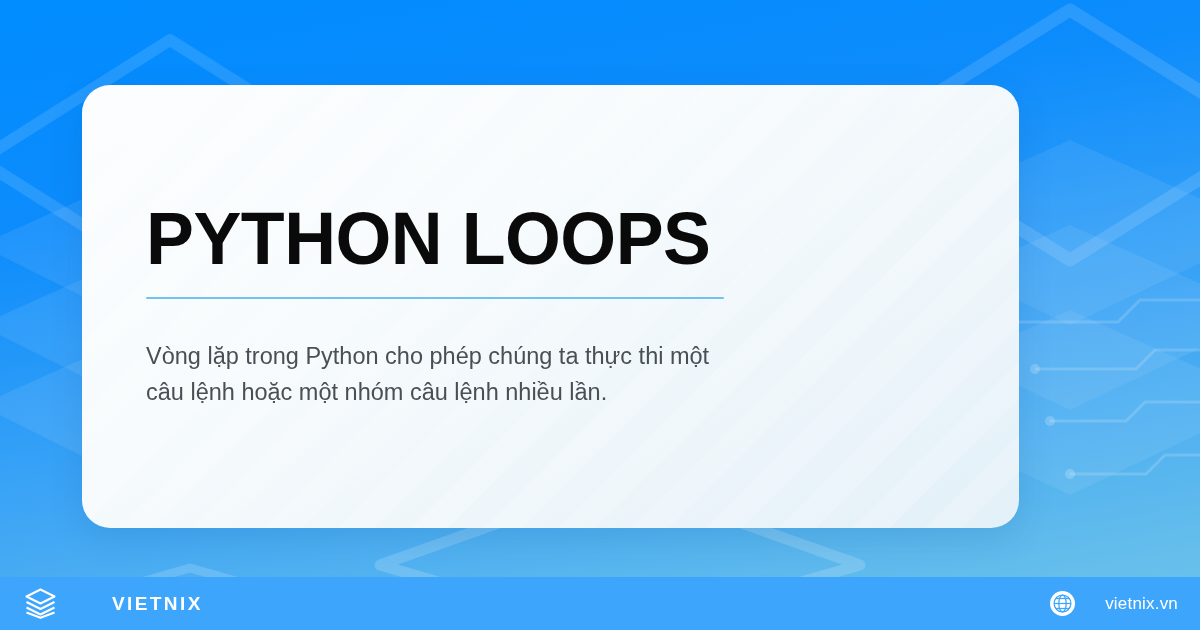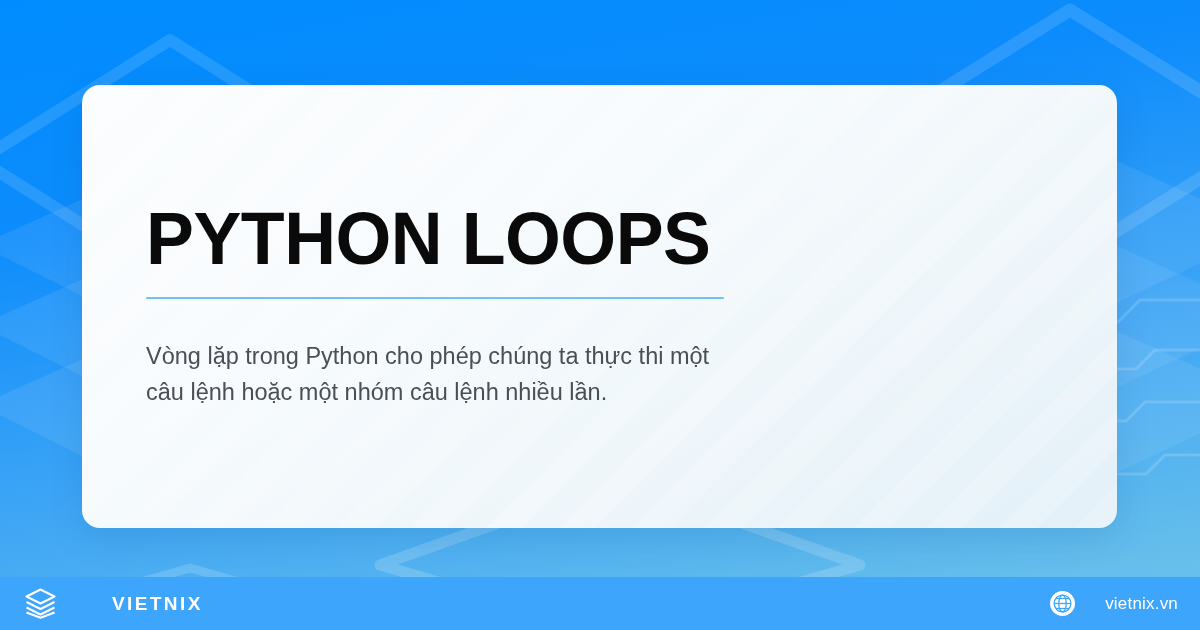--- a/index.html
+++ b/index.html
@@ -25,22 +25,22 @@
   }
   .wm svg { display:block; }
 
   
   .circuits { position:absolute; right:0; top:0; width:260px; height:560px; pointer-events:none; }
 
   
   #card {
     position:absolute;
     left:82px; top:85px;
-    width:1035px; height:443px;
-    border-radius:18px;
+    width:937px; height:443px;
+    border-radius:28px;
     background:linear-gradient(150deg,#FBFDFE 0%,#F7FBFD 35%,#EDF5FA 72%,#E2F0F8 100%);
     box-shadow:0 10px 34px rgba(0,60,120,0.13);
     overflow:hidden;
   }
   #card::after{
     content:"";
     position:absolute; inset:0;
     background:
       repeating-linear-gradient(135deg,
         rgba(255,255,255,0) 0 26px,

